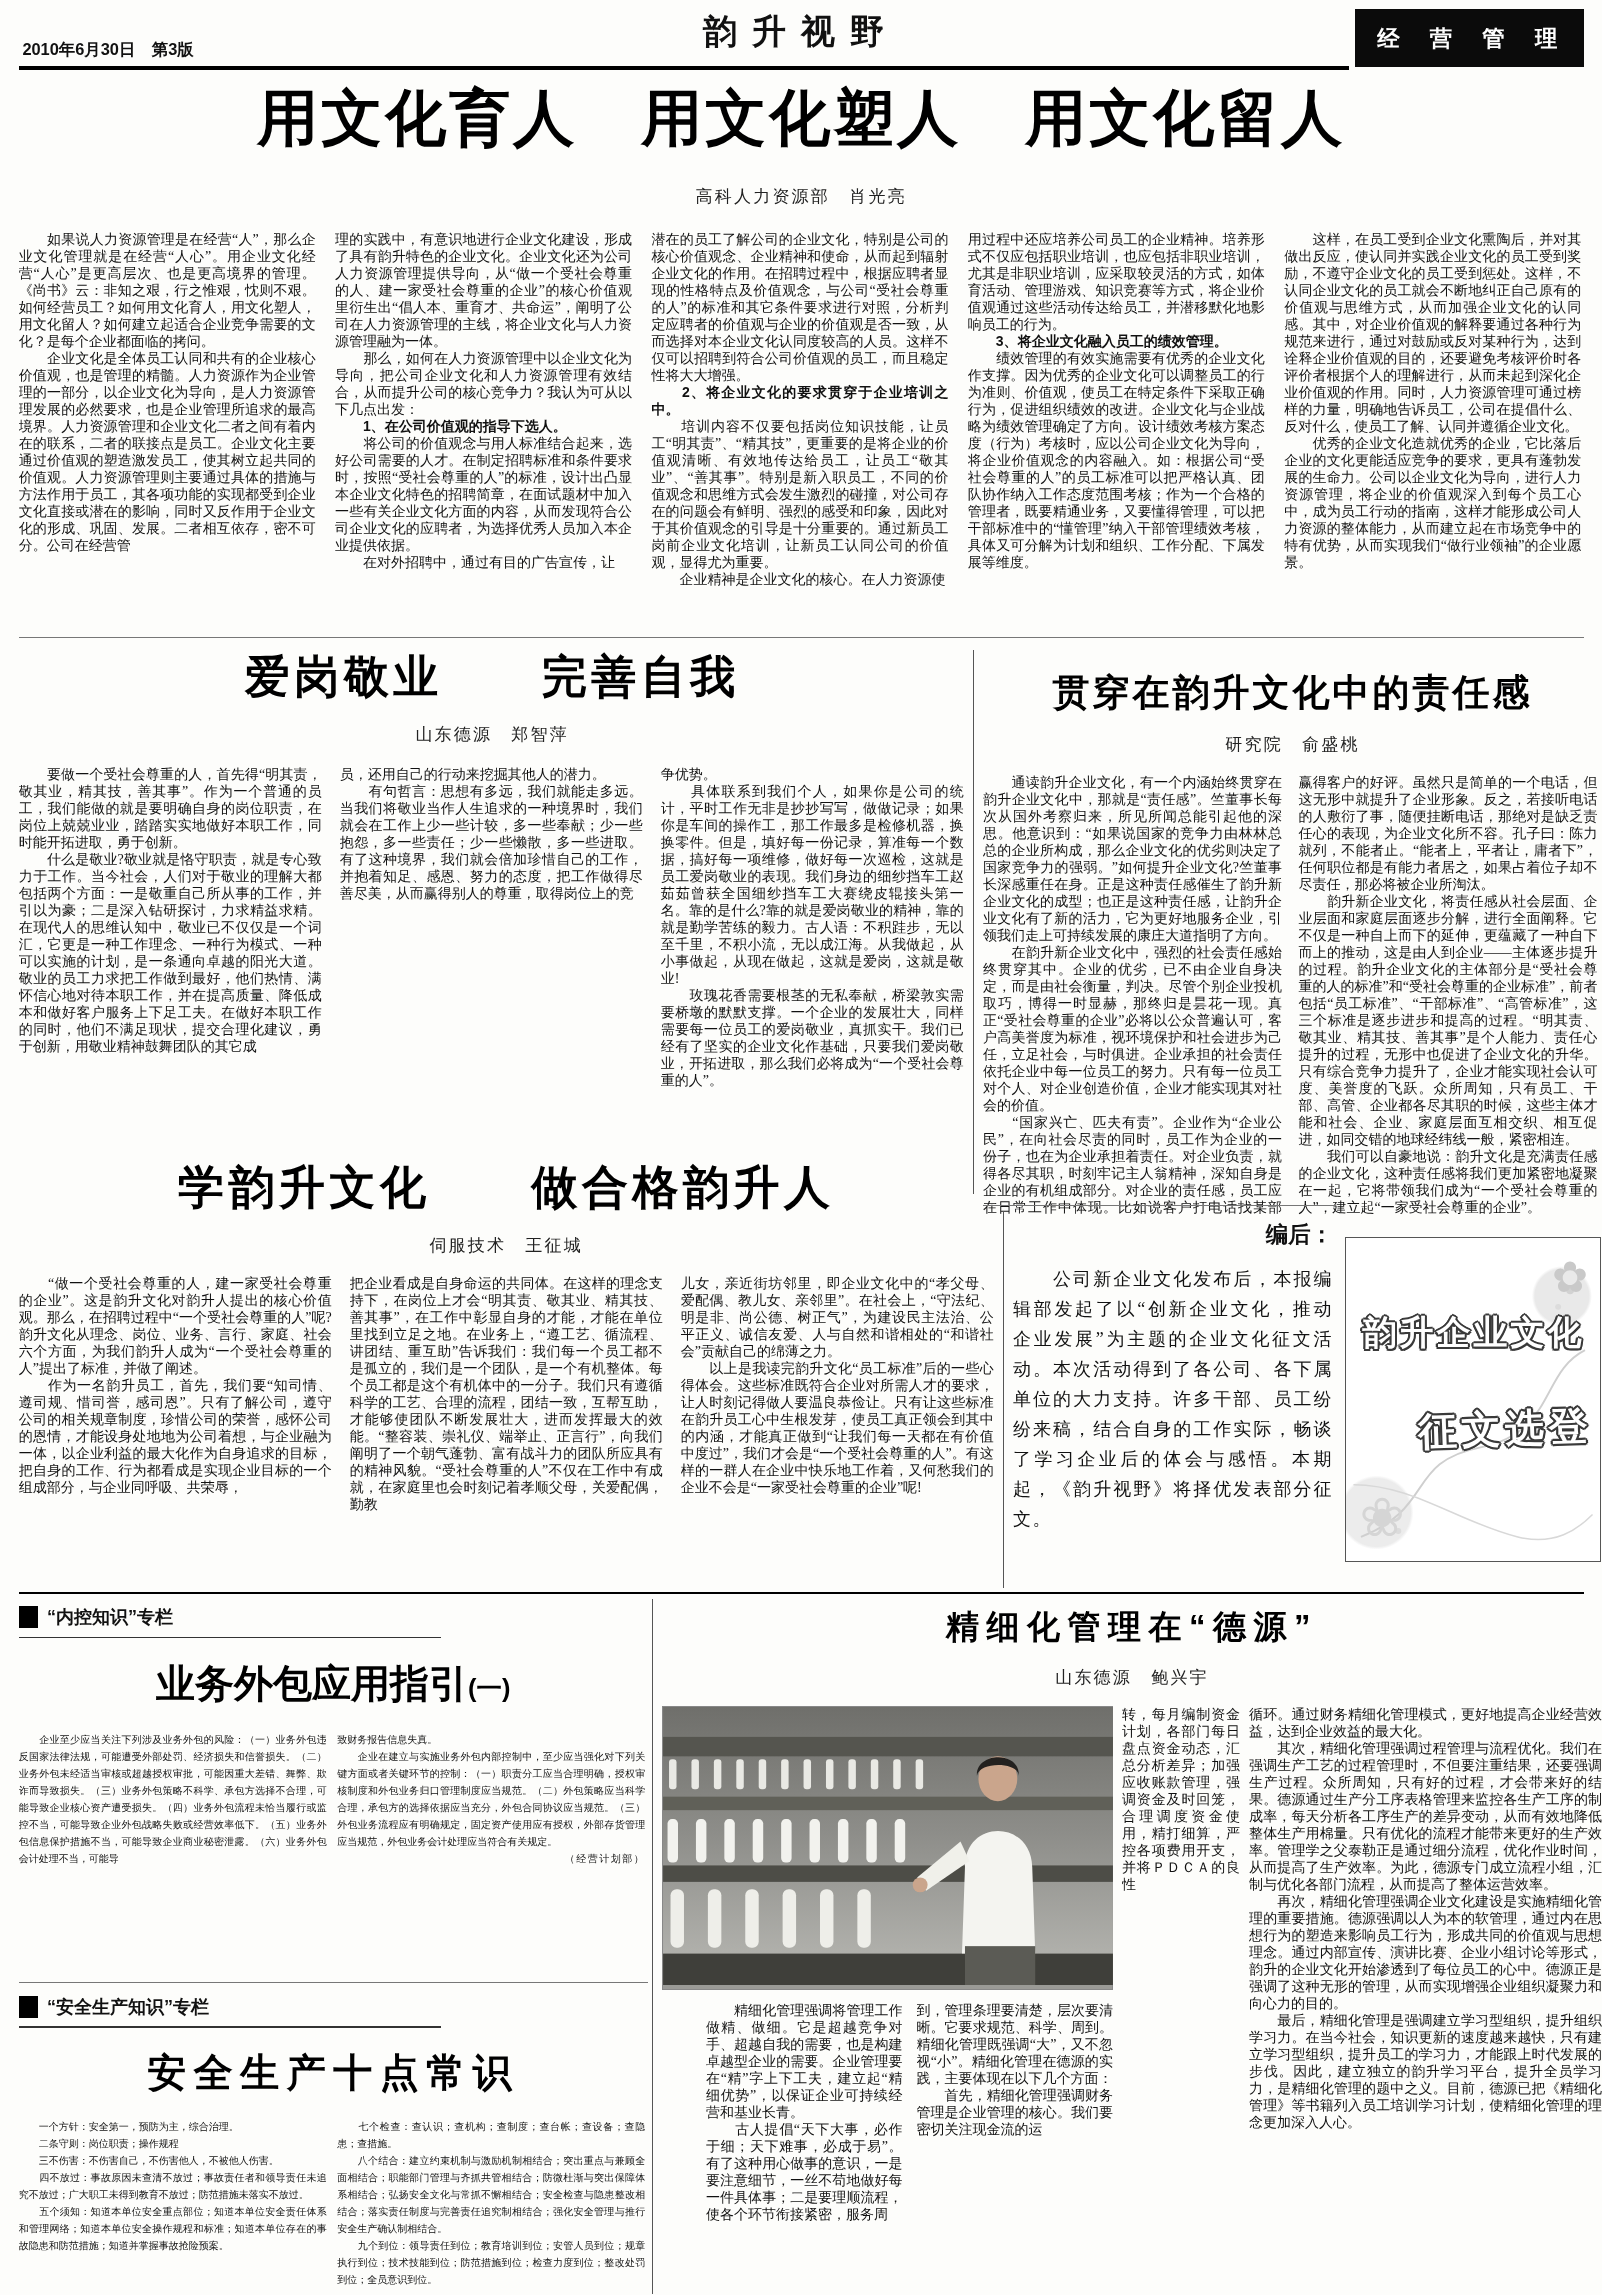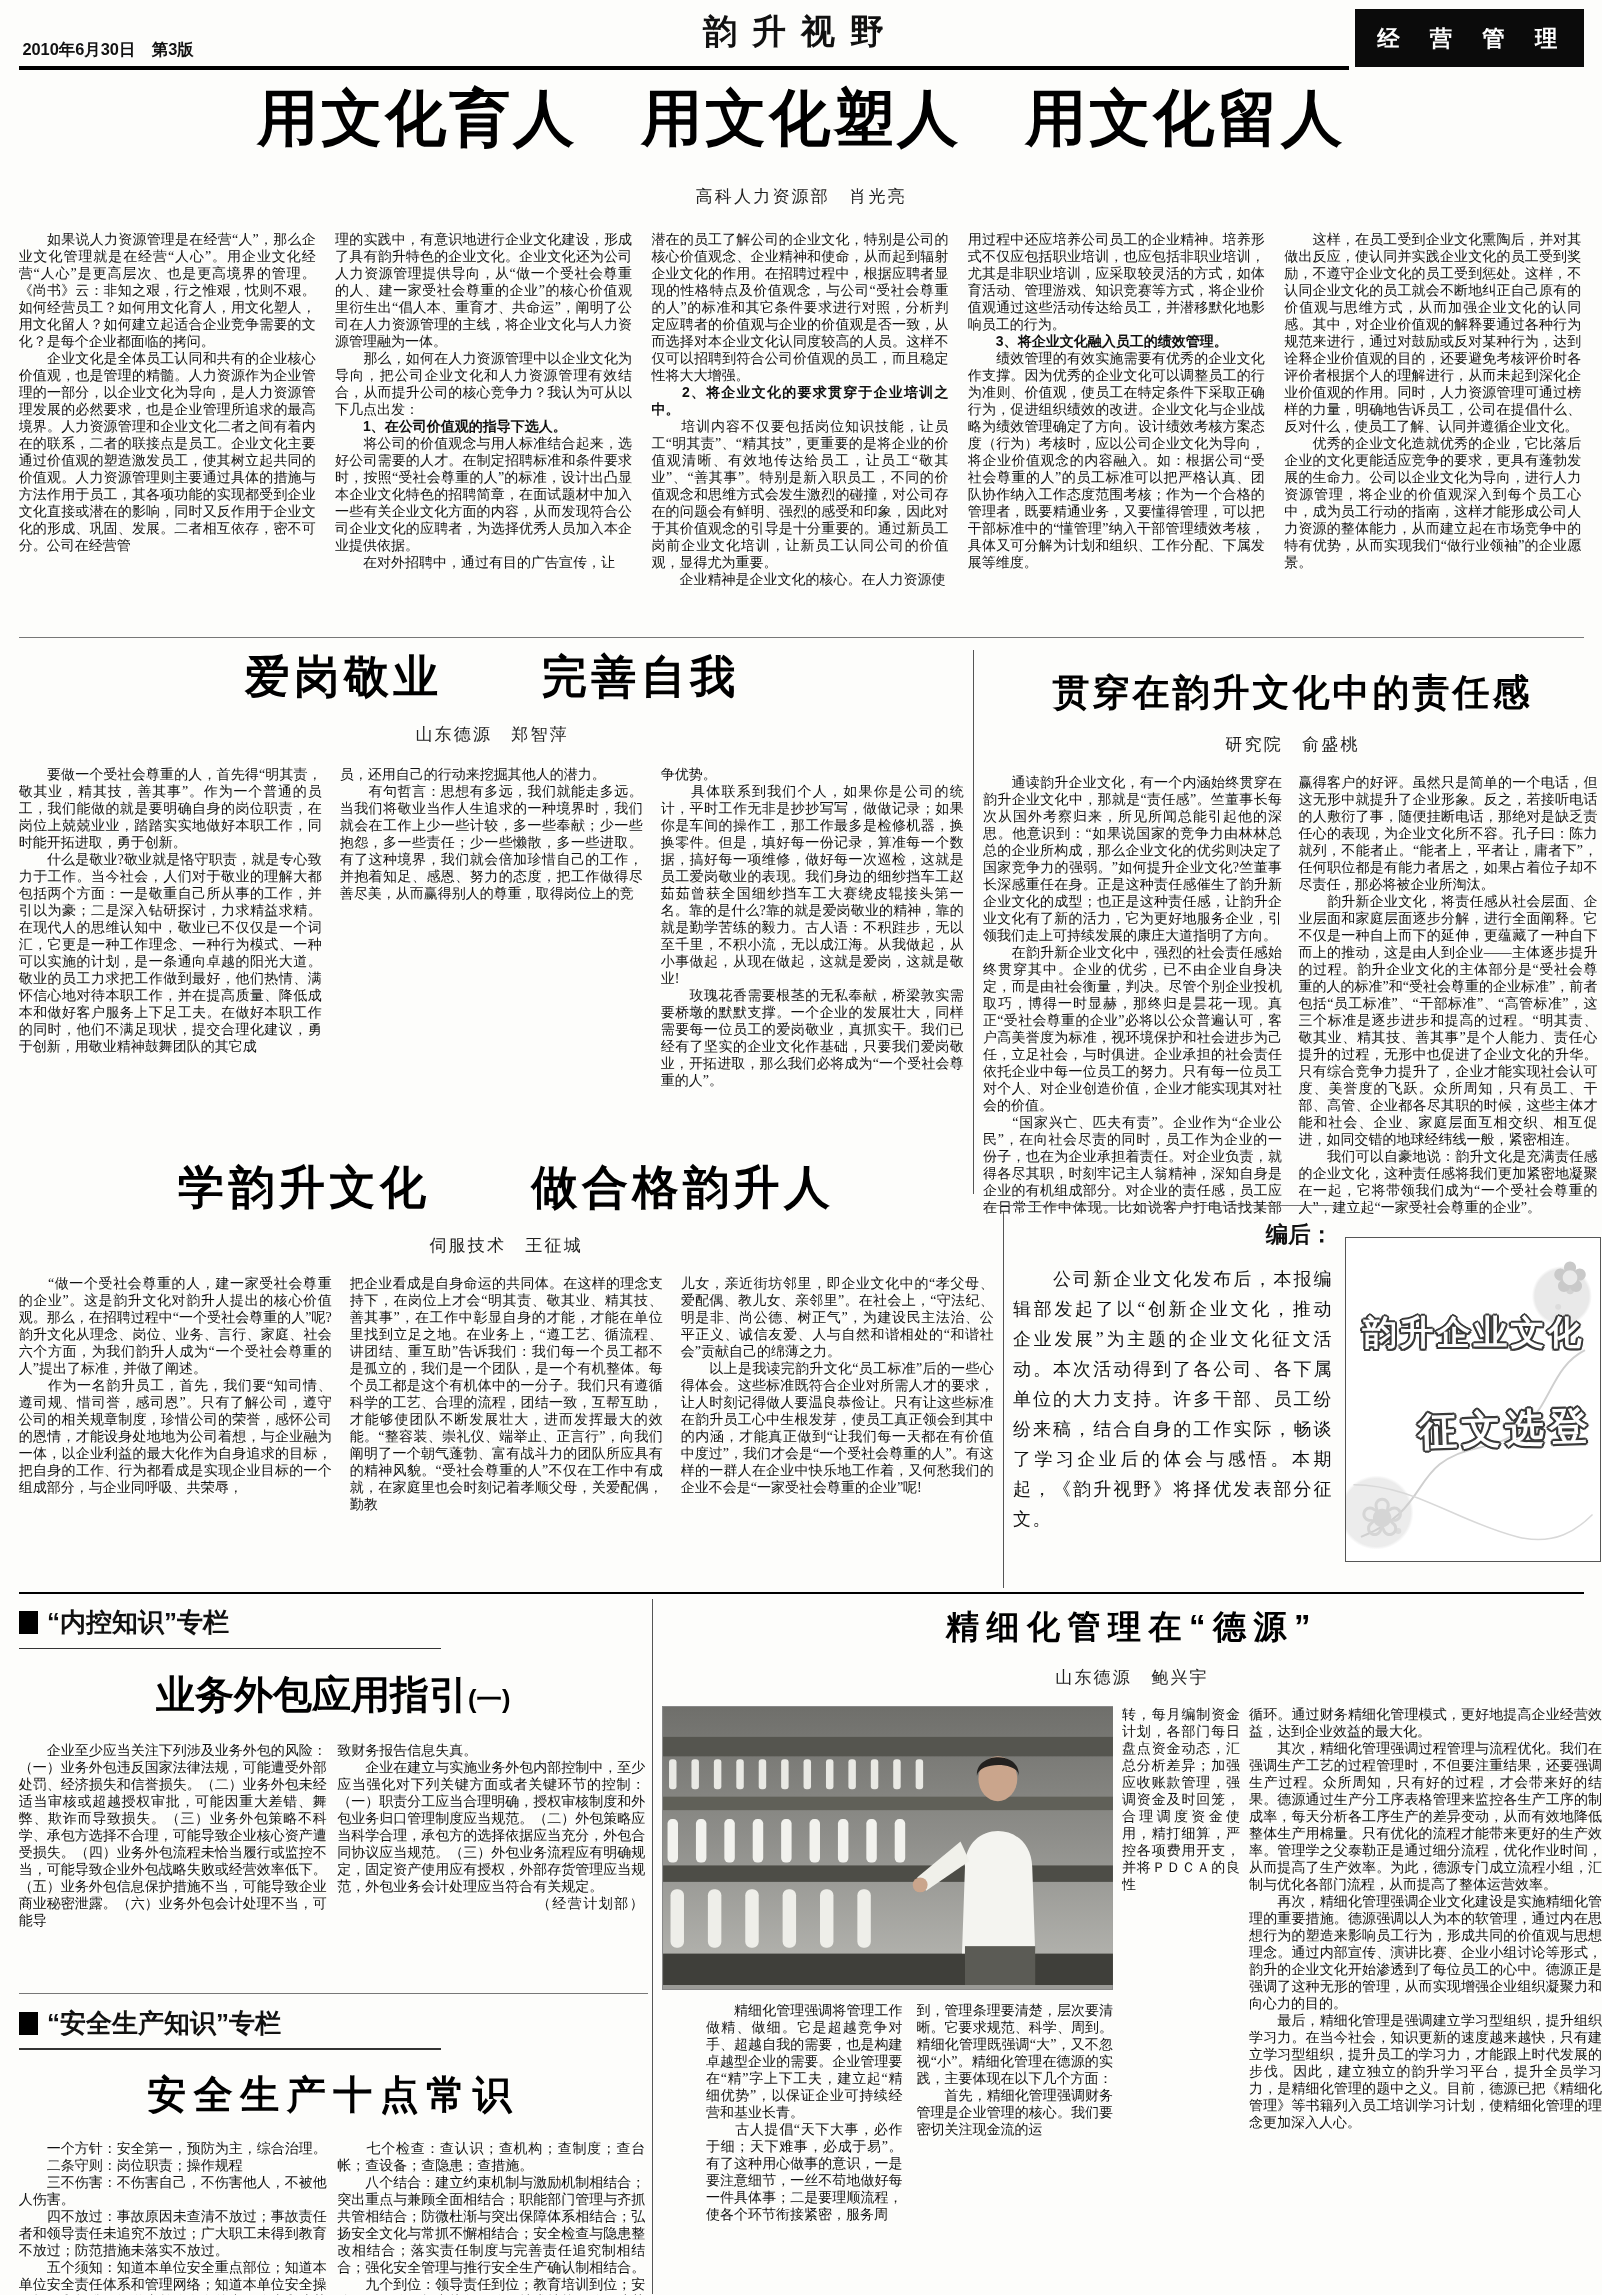--- a/index.html
+++ b/index.html
@@ -41,28 +41,28 @@
   
   #zwbox{top:1237px;left:1345px;width:254px;height:323px;border:1.5px solid #555;background:
          radial-gradient(circle at 85% 18%,#e9e9e9 0 27px,transparent 30px),
          radial-gradient(circle at 12% 85%,#ececec 0 34px,transparent 37px),
          #fff;overflow:hidden;}
   .zw-flower{position:absolute;color:#c9c9c9;}
   .zw-line{position:absolute;font-family:"Liberation Sans","DejaVu Sans",sans-serif;font-weight:bold;color:#fff;
            text-shadow:-2.2px 0 #3a3a3a,2.2px 0 #3a3a3a,0 -2.2px #3a3a3a,0 2.2px #3a3a3a,
                        -1.5px -1.5px #3a3a3a,1.5px 1.5px #3a3a3a,-1.5px 1.5px #3a3a3a,1.5px -1.5px #3a3a3a;}
   
-  .colhead{display:flex;align-items:center;gap:9px;font-size:26px;font-weight:bold;
+  .colhead{display:flex;align-items:center;gap:9px;font-size:18px;font-weight:bold;
            font-family:"Liberation Sans","DejaVu Sans",sans-serif;}
   .colhead .sq{width:19.4px;height:22.4px;background:#000;display:inline-block;}
   .colhead-underline{height:1.5px;background:#333;margin-top:7.5px;}
   #neikong-title{font-size:39px;}
   #neikong-title .suffix{font-size:25.4px;font-weight:bold;}
   #anquan-title{font-size:39px;letter-spacing:7.5px;}
-  .smallcols .col{width:308px;font-size:14px;line-height:17px;}
+  .smallcols .col{width:308px;font-size:10px;line-height:17px;}
   .smallcols{gap:10.5px;}
   
   #jingxi .headline{font-size:33px;letter-spacing:7.5px;}
   #jingxi .col{font-size:14px;line-height:17px;}
   #photo-frame{border:0.7px solid #888;background:#9a9a96;}
 </style>
 </head>
 <body>
 
 <div id="paper">

